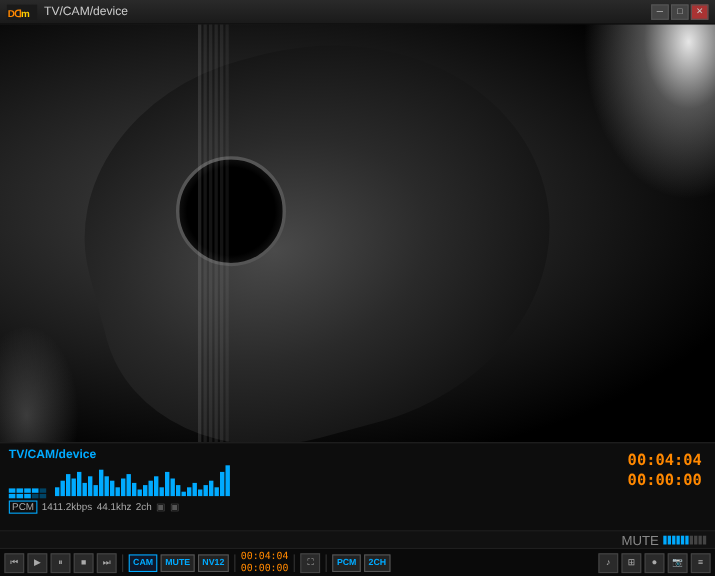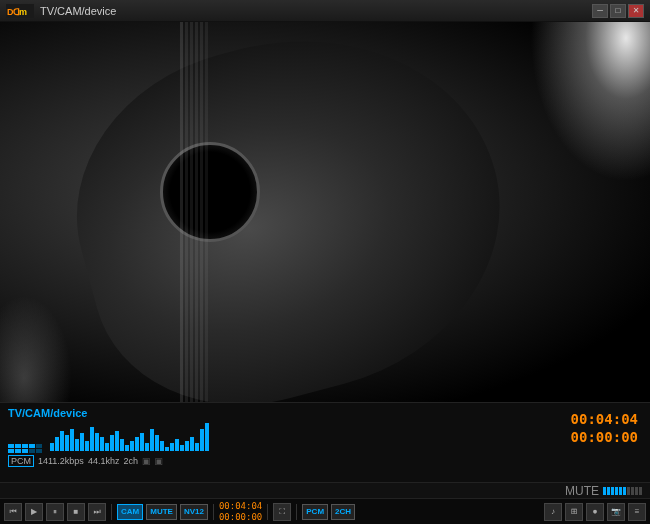--- a/index.html
+++ b/index.html
@@ -259,21 +259,21 @@
       border: 1px solid #555;
       display: flex;
       align-items: center;
       justify-content: center;
       cursor: pointer;
       color: #00aaff;
       font-size: 8px;
       font-weight: bold;
     }
     .badge-btn.active {
-      background: #0c4a6e;
+      background: #0f172a;
       border-color: #00aaff;
     }
     .time-small {
       color: #ff8800;
       font-size: 9px;
       font-family: monospace;
       line-height: 1.2;
     }
     .controls-right {
       margin-left: auto;

